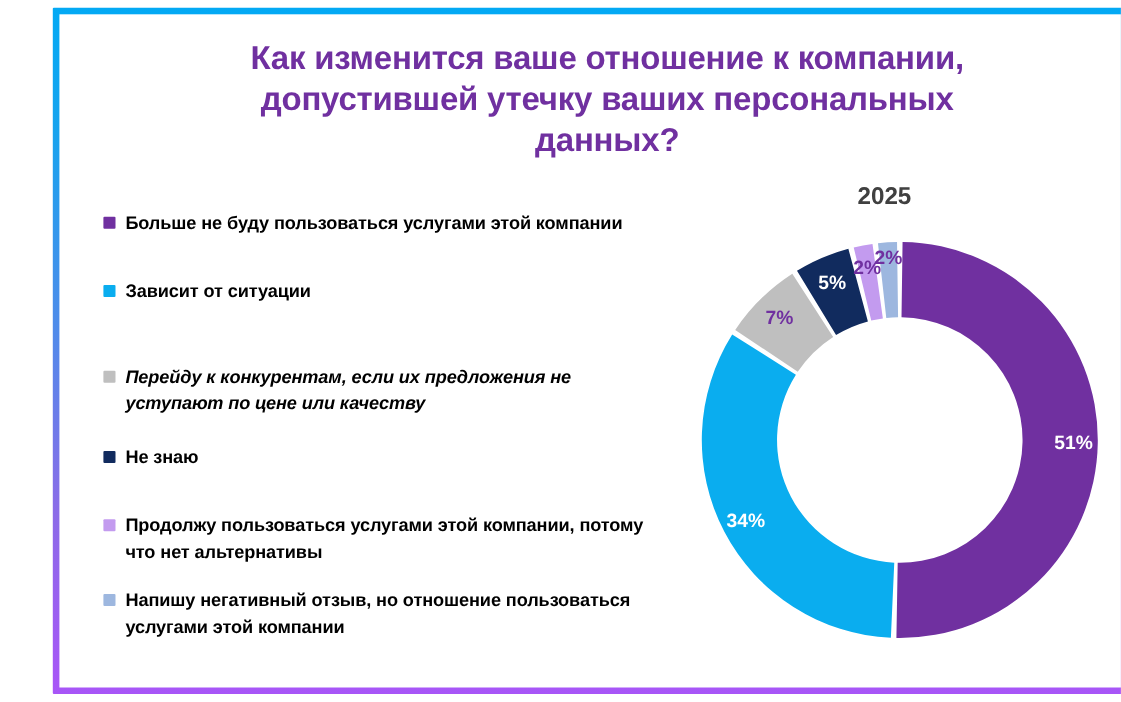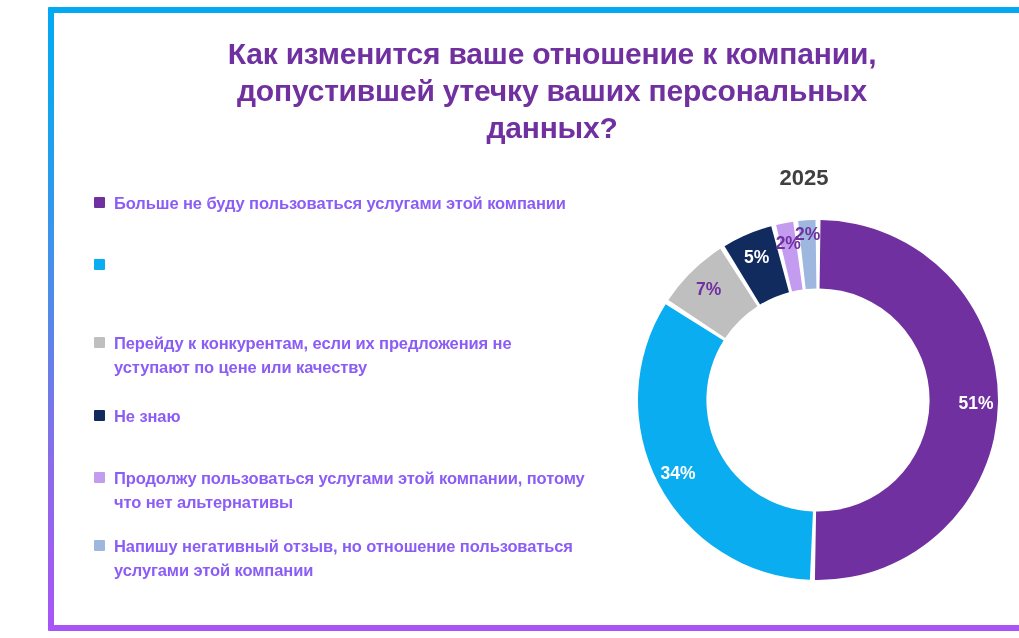--- a/index.html
+++ b/index.html
@@ -70,21 +70,21 @@
     align-items:flex-start;
     gap:9px;
   }
   .legend-marker {
     flex:0 0 auto;
     width:11px; height:11px;
     margin-top:6px;
     border-radius:1px;
   }
   .legend-label {
-    color:#8b5cf6;
+    color:#000000;
     font-size:16.5px;
     font-weight:bold;
     line-height:24px;
     letter-spacing:-0.1px;
   }
 
   
   #donut-wrap {
     position:absolute;
     left:555px; top:182px;
@@ -114,23 +114,24 @@
 
     <div id="legend">
 
       <div class="legend-item" style="top:0px;   left:0px; width:520px;">
         <span class="legend-marker" style="background: rgb(112, 48, 160);"></span>
         <span class="legend-label">Больше не буду пользоваться услугами этой компании</span>
       </div>
 
       <div class="legend-item" style="top:62px;  left:0px; width:520px;">
         <span class="legend-marker" style="background: rgb(10, 173, 239);"></span>
+        <span class="legend-label">Зависит от ситуации</span>
       </div>
 
-      <div class="legend-item" style="top:140px; left:0px; width:492px;">
+      <div class="legend-item" style="top:140px; left:0px; width:492px;font-style:italic;">
         <span class="legend-marker" style="background: rgb(191, 191, 191);"></span>
         <span class="legend-label">Перейду к конкурентам, если их предложения не уступают по цене или качеству</span>
       </div>
 
       <div class="legend-item" style="top:213px; left:0px; width:520px;">
         <span class="legend-marker" style="background: rgb(17, 43, 94);"></span>
         <span class="legend-label">Не знаю</span>
       </div>
 
       <div class="legend-item" style="top:275px; left:0px; width:492px;">

